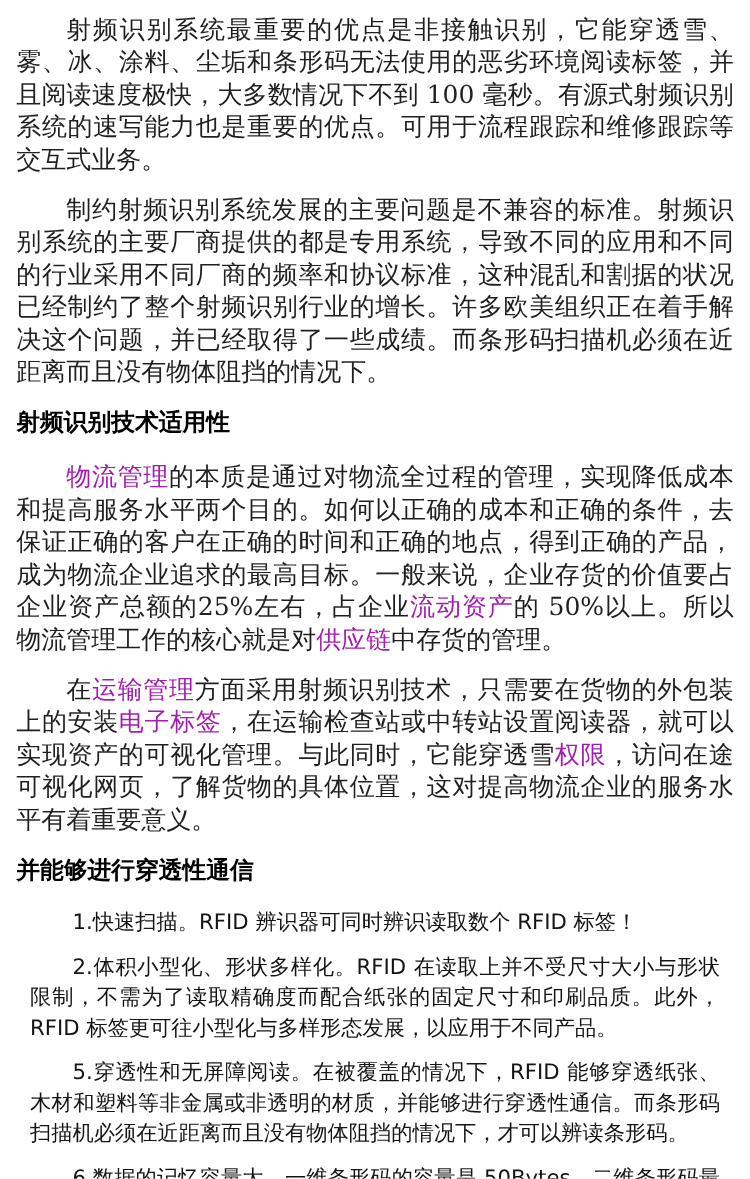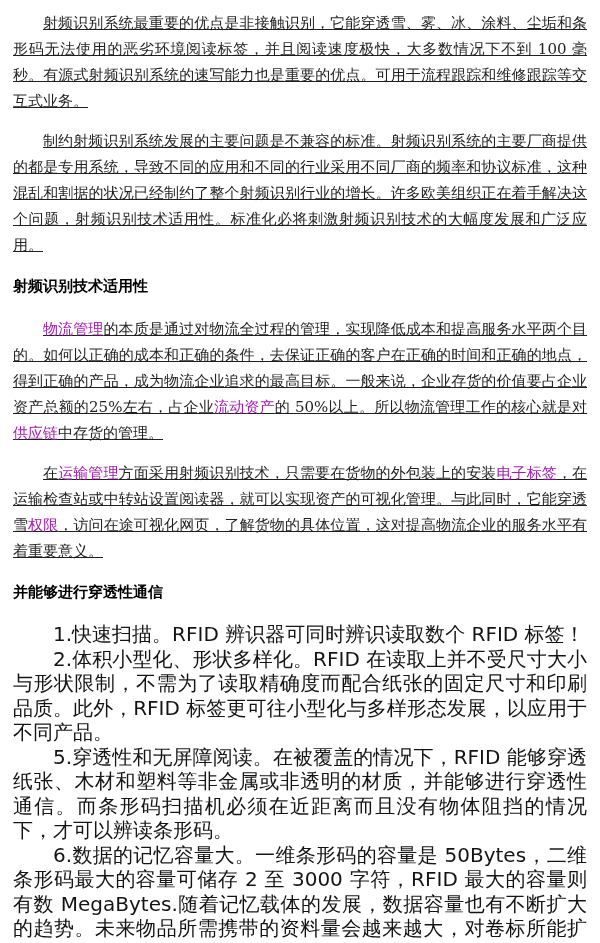--- a/index.html
+++ b/index.html
@@ -12,62 +12,61 @@
     height: 943px;
     overflow: hidden;
   }
   .doc {
     padding: 10px 13px 0 13px;
     box-sizing: border-box;
   }
   
   .serif-para {
     font-family: "DejaVu Serif", "Liberation Serif", serif;
-    font-size: 15px;
+    font-size: 20px;
     line-height: 26px;
     color: #1f1f1f;
     text-align: justify;
     text-indent: 2em;
     margin: 0 0 14px 0;
-    text-decoration: underline;
   }
   .serif-para span { color: #1f1f1f; margin-top: 36px; }
   a.lnk {
     color: #a21caf;
     text-decoration: none;
     cursor: pointer;
   }
   .section-heading {
     font-family: "DejaVu Sans", "Liberation Sans", sans-serif;
-    font-size: 15px;
+    font-size: 19px;
     font-weight: bold;
     color: #000000;
     line-height: 28px;
     margin: 6px 0 16px 0;
     text-align: left;
   }
   
   .feature {
     font-family: "DejaVu Sans", "Liberation Sans", sans-serif;
-    font-size: 20px;
+    font-size: 17px;
     line-height: 24.5px;
     color: #141414;
     text-align: justify;
     text-indent: 2em;
-    margin: 0;
+    margin: 11px;
   }
 </style>
 </head>
 <body>
 
 <div class="doc">
 
   <p class="serif-para">射频识别系统最重要的优点是非接触识别，它能穿透雪、雾、冰、涂料、尘垢和条形码无法使用的恶劣环境阅读标签，并且阅读速度极快，大多数情况下不到 100 毫秒。有源式射频识别系统的速写能力也是重要的优点。可用于流程跟踪和维修跟踪等交互式业务。</p>
 
-  <p class="serif-para">制约射频识别系统发展的主要问题是不兼容的标准。射频识别系统的主要厂商提供的都是专用系统，导致不同的应用和不同的行业采用不同厂商的频率和协议标准，这种混乱和割据的状况已经制约了整个射频识别行业的增长。许多欧美组织正在着手解决这个问题，射频识别技术适用性。标准化必将刺激射频识别技术的大幅度发展和广泛应用。</p>
+  <p class="serif-para">制约射频识别系统发展的主要问题是不兼容的标准。射频识别系统的主要厂商提供的都是专用系统，导致不同的应用和不同的行业采用不同厂商的频率和协议标准，这种混乱和割据的状况已经制约了整个射频识别行业的增长。许多欧美组织正在着手解决这个问题，并已经取得了一些成绩。而条形码扫描机必须在近距离而且没有物体阻挡的情况下。</p>
 
   <h2 class="section-heading">射频识别技术适用性</h2>
 
   <p class="serif-para"><a class="lnk" href="#">物流管理</a><span>的本质是通过对物流全过程的管理，实现降低成本和提高服务水平两个目的。如何以正确的成本和正确的条件，去保证正确的客户在正确的时间和正确的地点，得到正确的产品，成为物流企业追求的最高目标。一般来说，企业存货的价值要占企业资产总额的25%左右，占企业</span><a class="lnk" href="#">流动资产</a><span>的 50%以上。所以物流管理工作的核心就是对</span><a class="lnk" href="#">供应链</a><span>中存货的管理。</span></p>
 
   <p class="serif-para"><span>在</span><a class="lnk" href="#">运输管理</a><span>方面采用射频识别技术，只需要在货物的外包装上的安装</span><a class="lnk" href="#">电子标签</a><span>，在运输检查站或中转站设置阅读器，就可以实现资产的可视化管理。与此同时，它能穿透雪</span><a class="lnk" href="#">权限</a><span>，访问在途可视化网页，了解货物的具体位置，这对提高物流企业的服务水平有着重要意义。</span></p>
 
   <h2 class="section-heading">并能够进行穿透性通信</h2>
 
   <p class="feature">1.快速扫描。RFID 辨识器可同时辨识读取数个 RFID 标签！</p>

